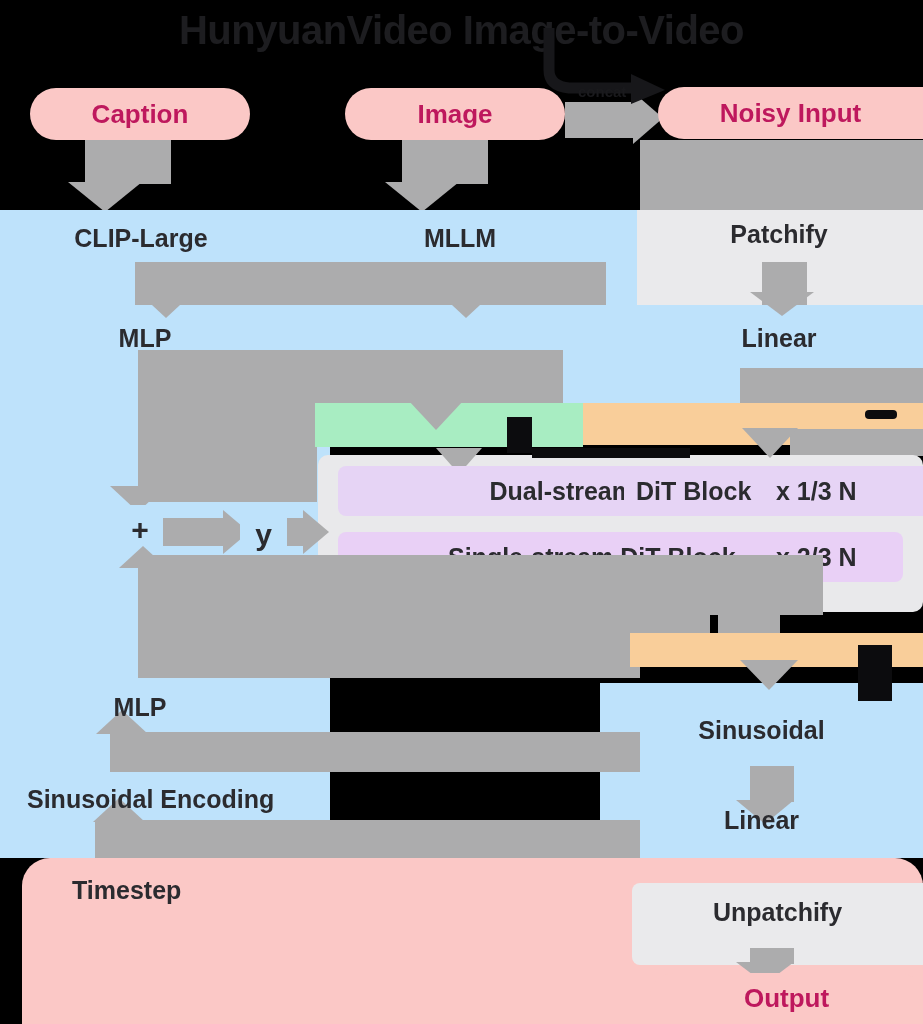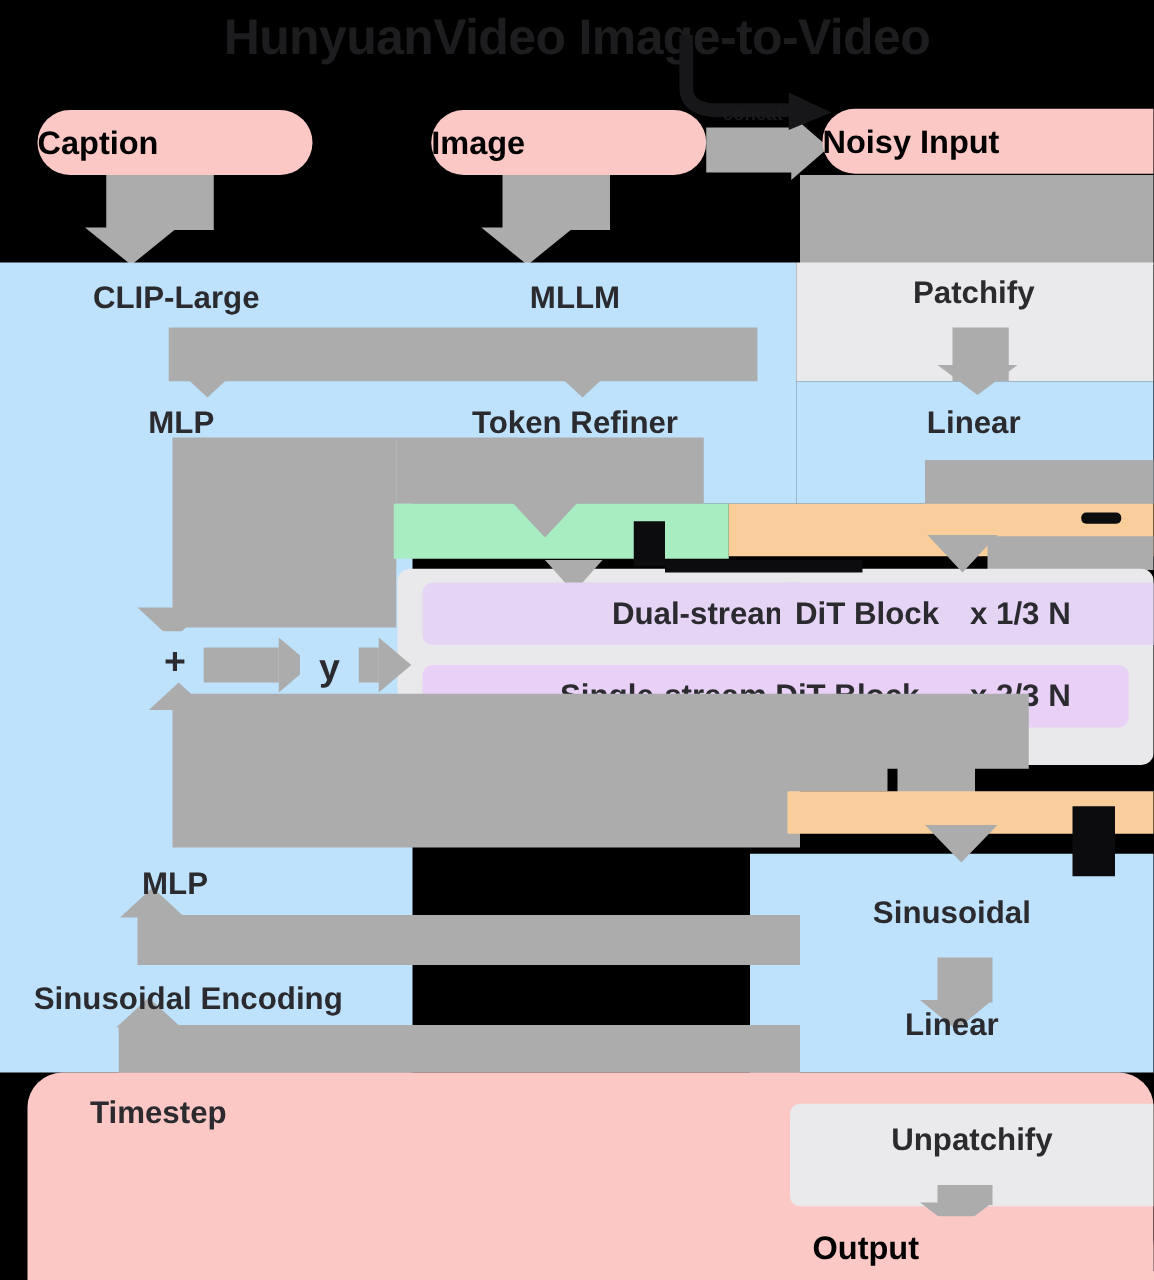--- a/index.html
+++ b/index.html
@@ -14,22 +14,22 @@
   .arrow{background:#acacad;}
   .green{background:#a8edc2;}
   .orange{background:#f9ce9a;}
   .purple{background:#e6d4f5;border-radius:8px;padding-left:36px;}
   .purple2{background:#e9d0f6;border-radius:8px;}
   .ink{background:#0c0c0e;}
   .tri{width:0;height:0;position:absolute;}
   .tri-down{border-left:28px solid transparent;border-right:28px solid transparent;border-top:26px solid #acacad;}
   .tri-up{border-left:26px solid transparent;border-right:26px solid transparent;border-bottom:24px solid #acacad;}
   .tri-right{border-top:24px solid transparent;border-bottom:24px solid transparent;border-left:28px solid #acacad;}
-  .pinkbox{position:absolute;background:#fbc8c6;display:flex;align-items:center;justify-content:flex-start;
-           font-weight:bold;font-size:26px;color:#000000;}
+  .pinkbox{position:absolute;background:#fbc8c6;display:flex;align-items:center;justify-content:center;
+           font-weight:bold;font-size:26px;color:#be185d;}
   .title{position:absolute;left:0;top:8px;width:923px;text-align:center;font-weight:bold;
          font-size:40px;color:#1d1d20;letter-spacing:-0.5px;}
   .note{position:absolute;font-weight:bold;font-size:15px;color:#1a1a1d;}
   .pl{display:flex;align-items:center;position:absolute;font-weight:bold;font-size:25px;color:#2b2b2f;}
 </style>
 </head>
 <body>
 
 <div id="canvas">
 
@@ -67,21 +67,20 @@
   <div class="abs arrow" style="left:135px;top:262px;width:471px;height:43px;"></div>
   <div class="tri tri-down" style="left:138px;top:292px;"></div>
   <div class="tri tri-down" style="left:438px;top:292px;"></div>
   <div class="abs arrow" style="left:762px;top:262px;width:45px;height:43px;"></div>
   <div class="tri tri-down" style="left:750px;top:292px;border-left-width:32px;border-right-width:32px;border-top-width:24px;"></div>
 
   <div class="lbl ctr" style="left:41px;top:224px;width:200px;">CLIP-Large</div>
   <div class="lbl ctr" style="left:360px;top:224px;width:200px;">MLLM</div>
   <div class="lbl ctr" style="left:679px;top:220px;width:200px;">Patchify</div>
   <div class="lbl ctr" style="left:45px;top:324px;width:200px;">MLP</div>
-  <div class="lbl ctr" style="left:360px;top:324px;width:200px;">Token Refiner</div>
   <div class="lbl ctr" style="left:679px;top:324px;width:200px;">Linear</div>
 
   <div class="abs arrow" style="left:138px;top:350px;width:179px;height:152px;"></div>
   <div class="tri tri-down" style="left:110px;top:486px;"></div>
   <div class="abs arrow" style="left:317px;top:350px;width:246px;height:53px;"></div>
   <div class="abs arrow" style="left:740px;top:368px;width:183px;height:35px;"></div>
 
   <div class="abs green" style="left:315px;top:403px;width:268px;height:44px;"></div>
   <div class="abs orange" style="left:583px;top:403px;width:340px;height:42px;"></div>
   <div class="abs arrow" style="left:790px;top:429px;width:133px;height:27px;"></div>

